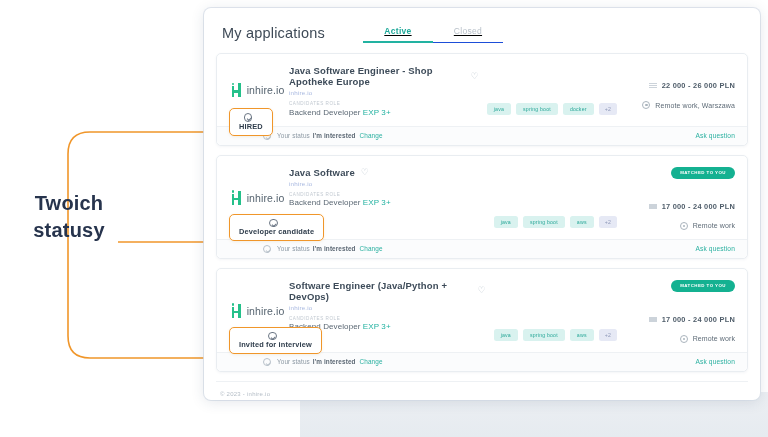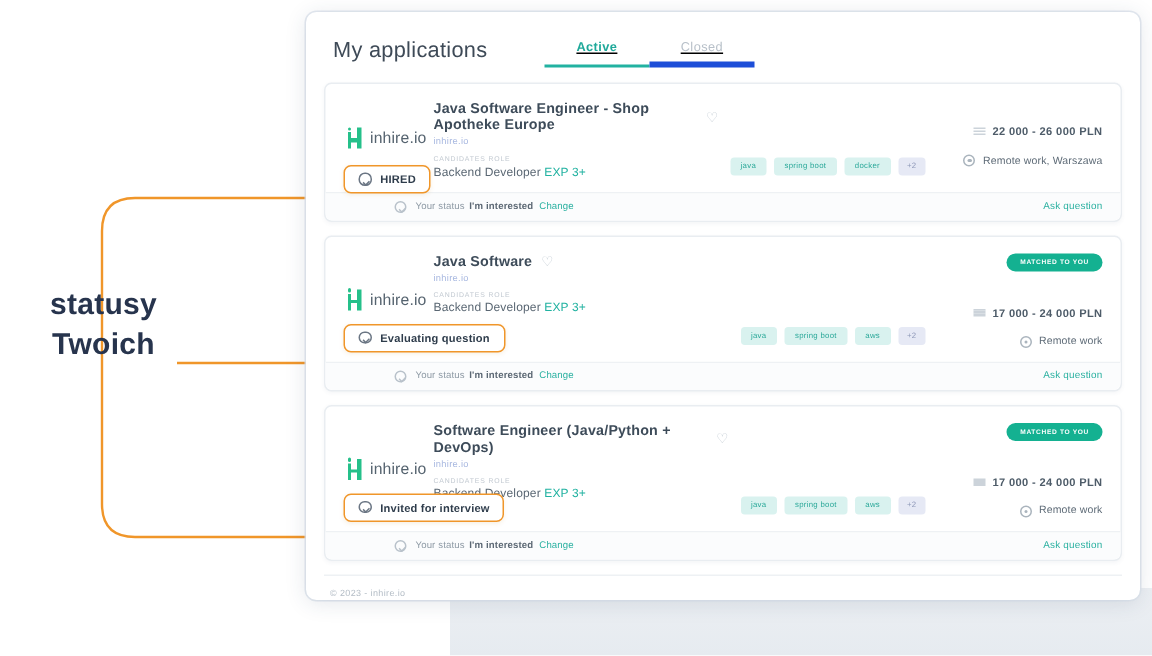--- a/index.html
+++ b/index.html
@@ -31,21 +31,21 @@
   #page-title{
     font-size:14.5px; color:#3e4a57; letter-spacing:.2px; font-weight:400;
     white-space:nowrap; padding-top:1px;
   }
   #tabs{ display:flex; margin-left:38px; margin-top:4px;text-decoration:underline; }
   .tab{
     font-size:8.5px; letter-spacing:.3px; padding:0 0 5px 0; width:70px;
     text-align:center; cursor:pointer; font-weight:700;
   }
   .tab.active{ color:#1fa99a; border-bottom:2px solid #22b2a1; }
-  .tab.inactive{ color:#b8c0c9; border-bottom:4px solid #1d4ed8; font-weight:400;}
+  .tab.inactive{ color:#b8c0c9; border-bottom:1px solid #1d4ed8; font-weight:400;}
 
   
   #card-list{ padding:10px 12px 0 12px; }
   .app-card{
     position:relative;
     background:#ffffff;
     border:1px solid #e9edf1;
     border-radius:5px;
     margin-bottom:9px;
     box-shadow:0 1px 3px rgba(60,80,110,.055);
@@ -122,20 +122,21 @@
   .status-change{ color:#2ab0a0; margin-left:4px; cursor:pointer;}
   .ask-question{ font-size:6.6px; color:#2ab0a0; letter-spacing:.15px; cursor:pointer;}
 
   
   .status-chip{
     position:absolute; z-index:5;
     background:#ffffff; border:1.6px solid #f0962a; border-radius:5px;
     display:flex; align-items:center; padding:4px 9px;
     box-shadow:0 1px 3px rgba(200,140,50,.12);
     white-space:nowrap;
+    flex-direction:column;
   }
   .status-chip .chip-ico{
     width:8.5px; height:8.5px; border:1px solid #6b7684; border-radius:50%;
     margin-right:6px; position:relative; flex:0 0 8.5px;
   }
   .status-chip .chip-ico:after{
     content:""; position:absolute; left:1.9px; top:3.3px; width:3.4px; height:1.7px;
     border-left:1.1px solid #6b7684; border-bottom:1.1px solid #6b7684;
     transform:rotate(-45deg);
   }
@@ -162,22 +163,22 @@
 <body>
 
 <div id="behind-panel"></div>
 
 <svg id="connector" viewBox="0 0 768 437">
   <path d="M218 132 L90 132 Q68 132 68 154 L68 336 Q68 358 90 358 L218 358" fill="none" stroke="#f0962a" stroke-width="1.6"></path>
   <path d="M118 242 L218 242" fill="none" stroke="#f0962a" stroke-width="1.6"></path>
 </svg>
 
 <div id="annotation">
+  <span class="ann-line">Twoich</span>
   <span class="ann-line">statusy</span>
-  <span class="ann-line">Twoich</span>
 </div>
 
 <div id="app-window">
 
   <div id="app-header">
     <div id="page-title">My applications</div>
     <div id="tabs">
       <div class="tab active">Active</div>
       <div class="tab inactive">Closed</div>
     </div>
@@ -307,21 +308,21 @@
           <span class="status-check"></span>
           <span>Your status</span>
           <span class="status-strong">I'm interested</span>
           <span class="status-change">Change</span>
         </div>
         <div class="ask-question">Ask question</div>
       </div>
 
       <div class="status-chip" style="left:12px; top:58px;">
         <span class="chip-ico"></span>
-        <span class="chip-txt">Evaluating question</span>
+        <span class="chip-txt">Developer candidate</span>
       </div>
     </div>
 
     <div class="app-card">
       <div class="card-body">
         <div class="logo-col">
           <div class="logo">
             <span class="logo-mark">
               <i class="dot"></i>
                 <i class="bar-l"></i>

